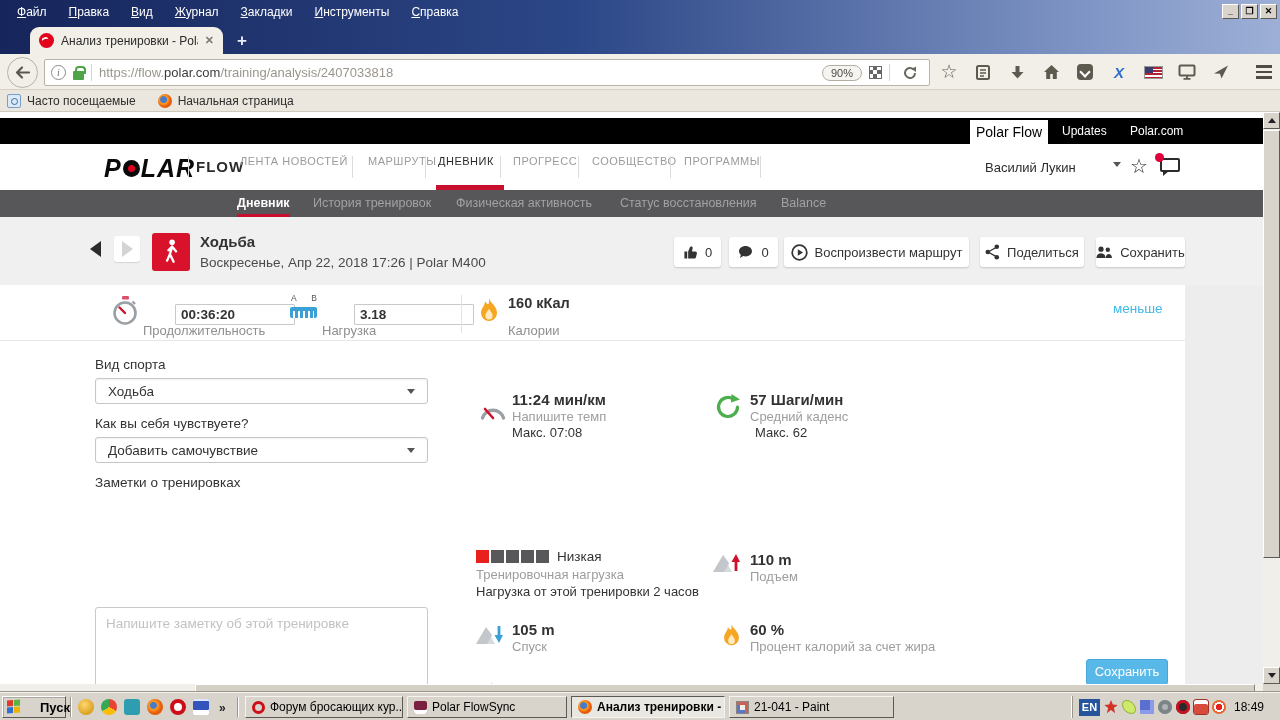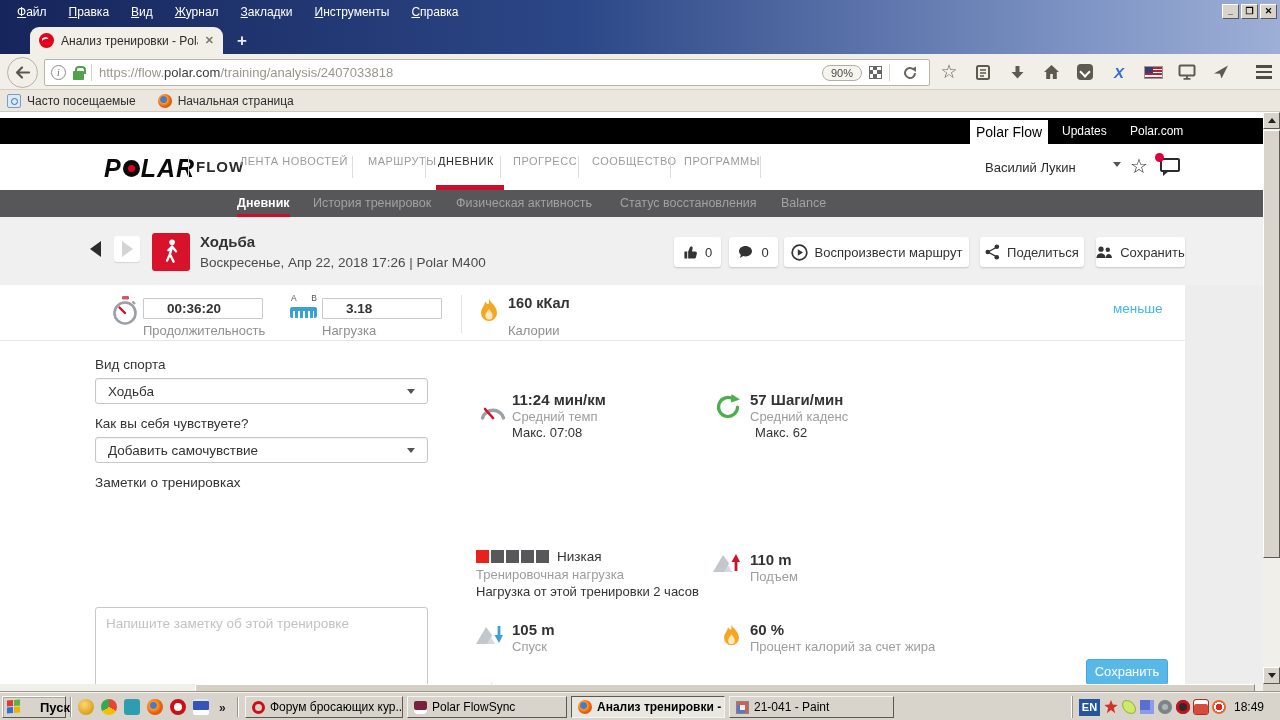--- a/index.html
+++ b/index.html
@@ -105,22 +105,22 @@
   .tri-r { width:0; height:0; border-top:8px solid transparent; border-bottom:8px solid transparent; border-left:11px solid #d4d4d4; }
   .sport-ico { position:absolute; left:152px; top:16px; width:38px; height:38px; background:#d8122a; border-radius:3px;
     display:flex; align-items:center; justify-content:center; }
   .sess-title { position:absolute; left:200px; top:16px; font-size:15px; font-weight:bold; color:#333; }
   .sess-sub { position:absolute; left:200px; top:38px; font-size:13.5px; color:#4a4a4a; }
   .band-btn { position:absolute; top:20px; height:30px; background:#fff; border-radius:3px;
     box-shadow:0 1px 2px rgba(0,0,0,.18); display:flex; align-items:center; justify-content:center; gap:7px;
     font-size:13px; color:#333; }
 
   .p-summary { position:absolute; top:173px; left:0; width:1185px; height:56px; background:#fff; border-bottom:1px solid #e7e7e7; }
-  .sum-input { position:absolute; top:13px; width:120px; height:21px; border:1px solid #c9c9c9; border-radius:1px;
-    font-family:"Liberation Sans",sans-serif; font-size:13.5px; font-weight:bold; color:#333; padding:0 23px; }
+  .sum-input { position:absolute; top:19px; width:120px; height:21px; border:1px solid #c9c9c9; border-radius:1px;
+    font-family:"Liberation Sans",sans-serif; font-size:13.5px; font-weight:bold; color:#333; padding:0 5px;margin-left:32px; }
   .sum-label { position:absolute; top:38px; font-size:13px; color:#8f8f8f; white-space:nowrap; }
   .sum-value { position:absolute; top:10px; font-size:14.5px; font-weight:bold; color:#333; }
   .ruler { position:absolute; left:290px; top:22px; width:27px; height:11px; background:#3aa0d6; border-radius:2px; position:absolute; }
   .ruler::after { content:""; position:absolute; left:3px; top:4px; width:21px; height:7px;
     background:repeating-linear-gradient(to right,#fff 0 1.5px,transparent 1.5px 5px); }
   .ruler-ab { position:absolute; left:291px; top:8px; width:26px; font-size:8.5px; color:#555; display:flex; justify-content:space-between; }
   .sum-divider { position:absolute; left:461px; top:10px; width:1px; height:38px; background:#e3e3e3; }
   .less-link { position:absolute; left:1113px; top:16px; font-size:13.5px; color:#41b9e6; }
 
   .p-main { position:absolute; top:229px; left:0; width:1185px; height:343px; background:#fff; }
@@ -429,21 +429,21 @@
       <span class="form-label" style="left:95px;top:134px">Заметки о тренировках</span>
       <textarea class="notes" placeholder="Напишите заметку об этой тренировке" style=""></textarea>
 
       <span class="stat-ico" style="left:479px;top:58px">
         <svg width="28" height="22" viewBox="0 0 28 22">
             <path d="M3.5 19A11 11 0 0 1 24.5 19" fill="none" stroke="#9aa0a4" stroke-width="3.4" stroke-linecap="round"></path>
             <line x1="14" y1="19" x2="6" y2="10" stroke="#d0112b" stroke-width="2.6" stroke-linecap="round"></line>
           </svg>
       </span>
       <span class="stat-value" style="left:512px;top:50px">11:24 мин/км</span>
-      <span class="stat-label" style="left:512px;top:68px">Средний темп</span>
+      <span class="stat-label" style="left:512px;top:68px">Напишите темп</span>
       <span class="stat-max" style="left:512px;top:84px">Макс. 07:08</span>
 
       <div class="load-row">
         <span class="load-blk active"></span>
           <span class="load-blk"></span>
           <span class="load-blk"></span>
           <span class="load-blk"></span>
           <span class="load-blk"></span>
         <span class="load-level">Низкая</span>
       </div>

